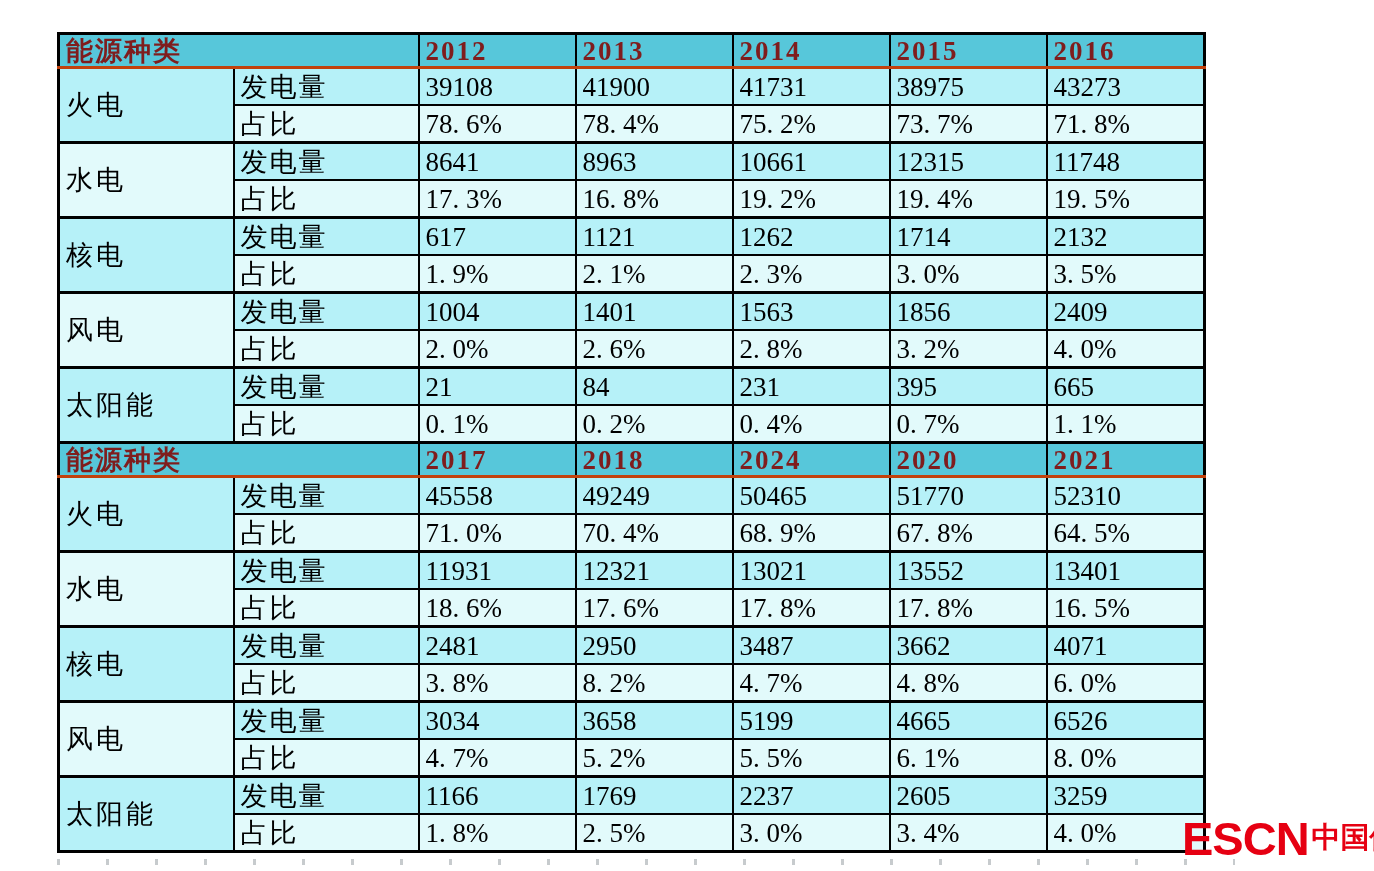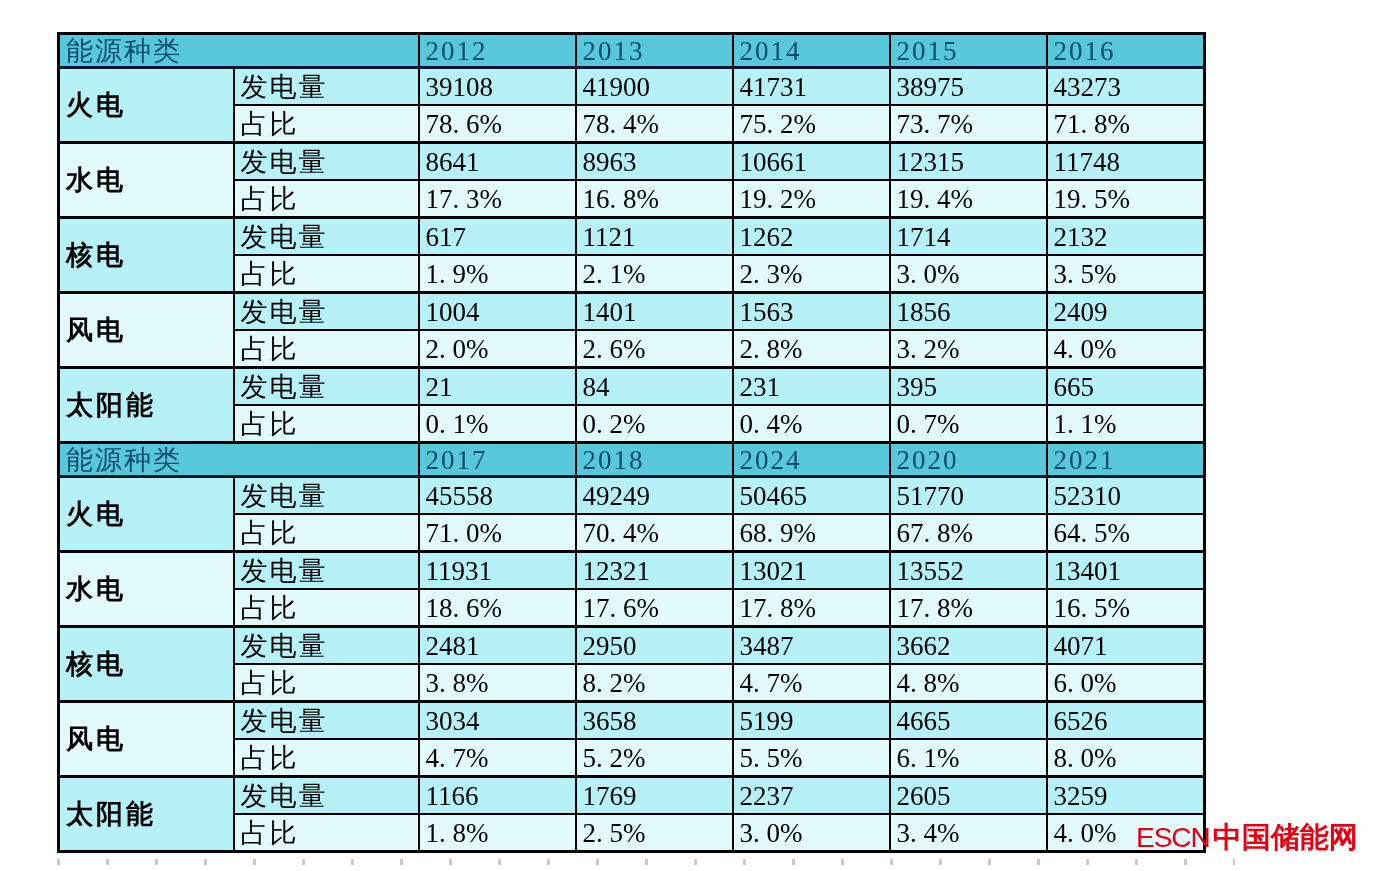--- a/index.html
+++ b/index.html
@@ -13,36 +13,37 @@
     border:3px solid #000;
   }
   table.energy td{
     border:2px solid #000;
     font-size:27px;line-height:34px;height:35px;
     padding:0 0 0 6px;
     white-space:nowrap;overflow:hidden;
     vertical-align:middle;
   }
   tr.h td{
-    background:#57c7da;color:#0c4a6e;
+    background:#57c7da;color:#7f1d1d;
     height:31px;line-height:30px;
-    border-top:3px solid #000;border-bottom:3px solid #0f172a;
+    border-top:3px solid #000;border-bottom:3px solid #c2410c;
     letter-spacing:2px;
+    font-weight:bold;
   }
   tr.g td{border-top:3px solid #000;}
   td.bc{background:#b6f1f8;}
   td.bp{background:#e2fafb;}
-  td.type{padding-left:10px;letter-spacing:3px;font-weight:bold;}
+  td.type{padding-left:10px;letter-spacing:3px;}
   td.lbl{letter-spacing:2px;}
   .logo{
     position:absolute;left:1136px;top:820px;height:36px;
     display:flex;align-items:center;white-space:nowrap;
     color:#e60012;font-family:"Liberation Sans","DejaVu Sans",sans-serif;
   }
-  .logo .lat{font-size:28px;font-weight:400;letter-spacing:-1px;}
+  .logo .lat{font-size:47px;font-weight:700;letter-spacing:-1px;margin-left:46px;}
   .logo .chn{font-size:29px;font-weight:700;margin-left:3px;letter-spacing:0px;}
   .cutline{
     position:absolute;left:57px;top:859px;width:1178px;height:6px;
     background:repeating-linear-gradient(90deg,#8f979c 0 3px,rgba(0,0,0,0) 3px 49px);
     opacity:.5;
   }
 </style>
 </head>
 <body>
 

